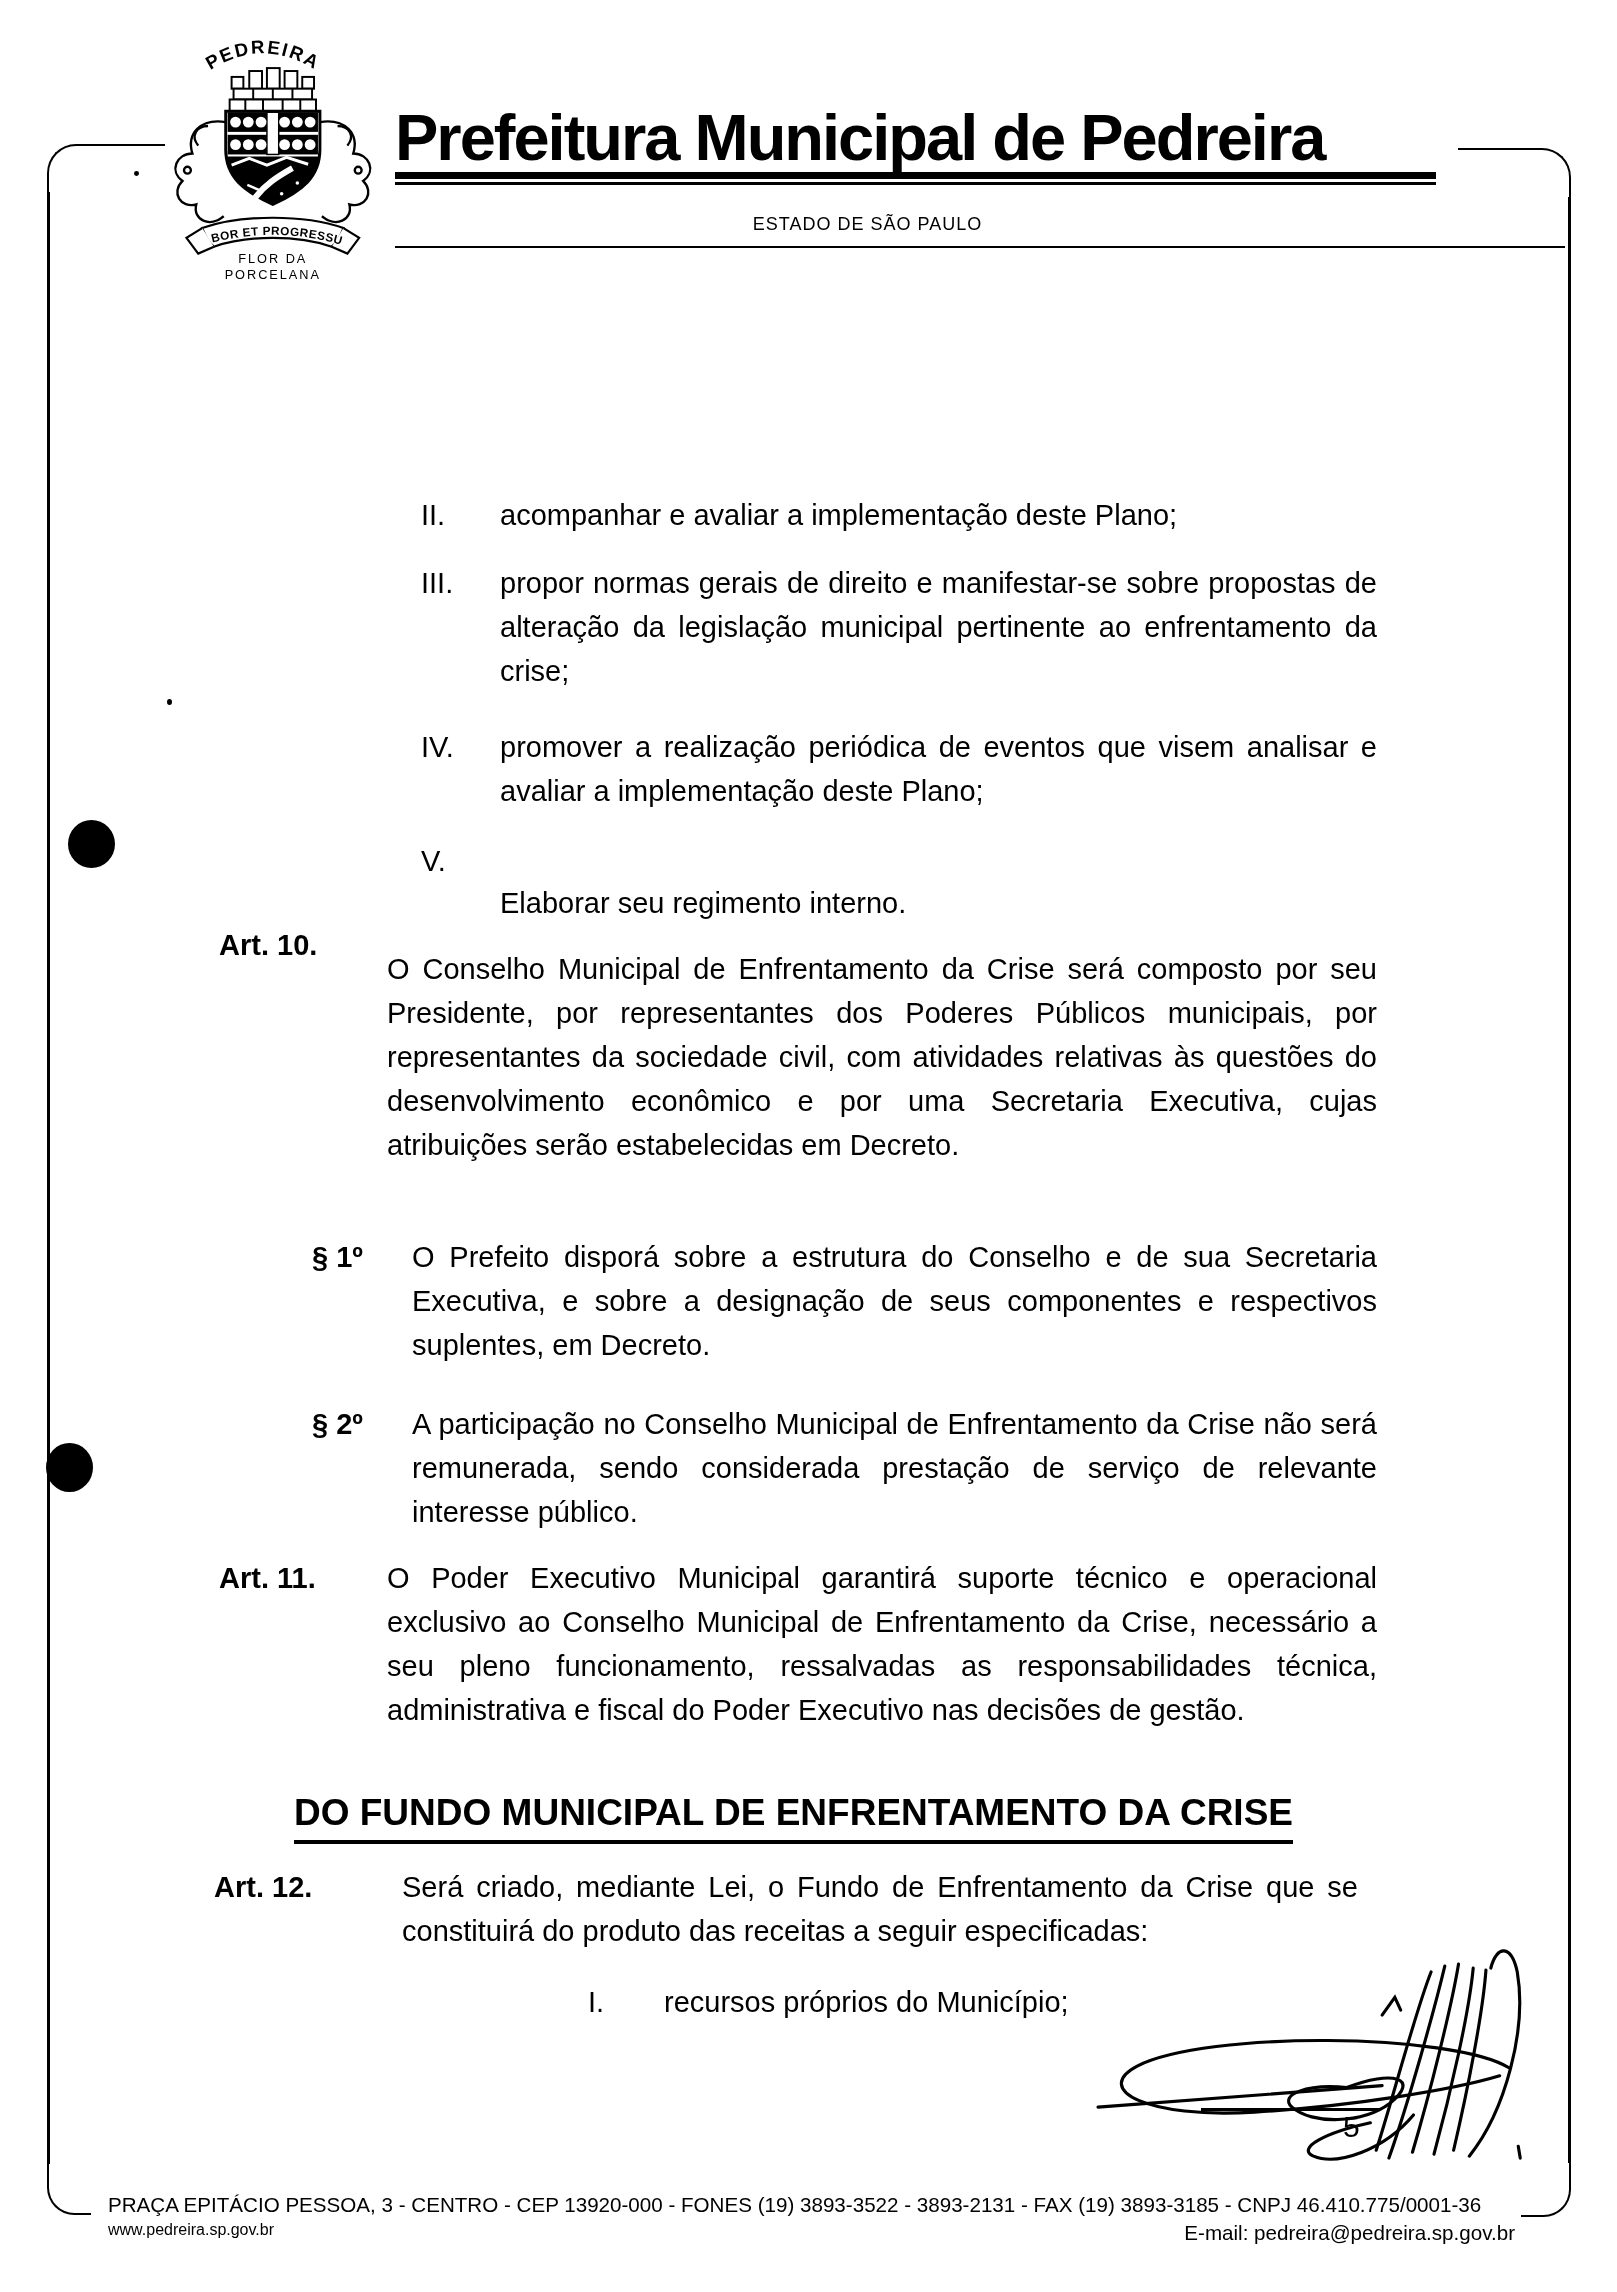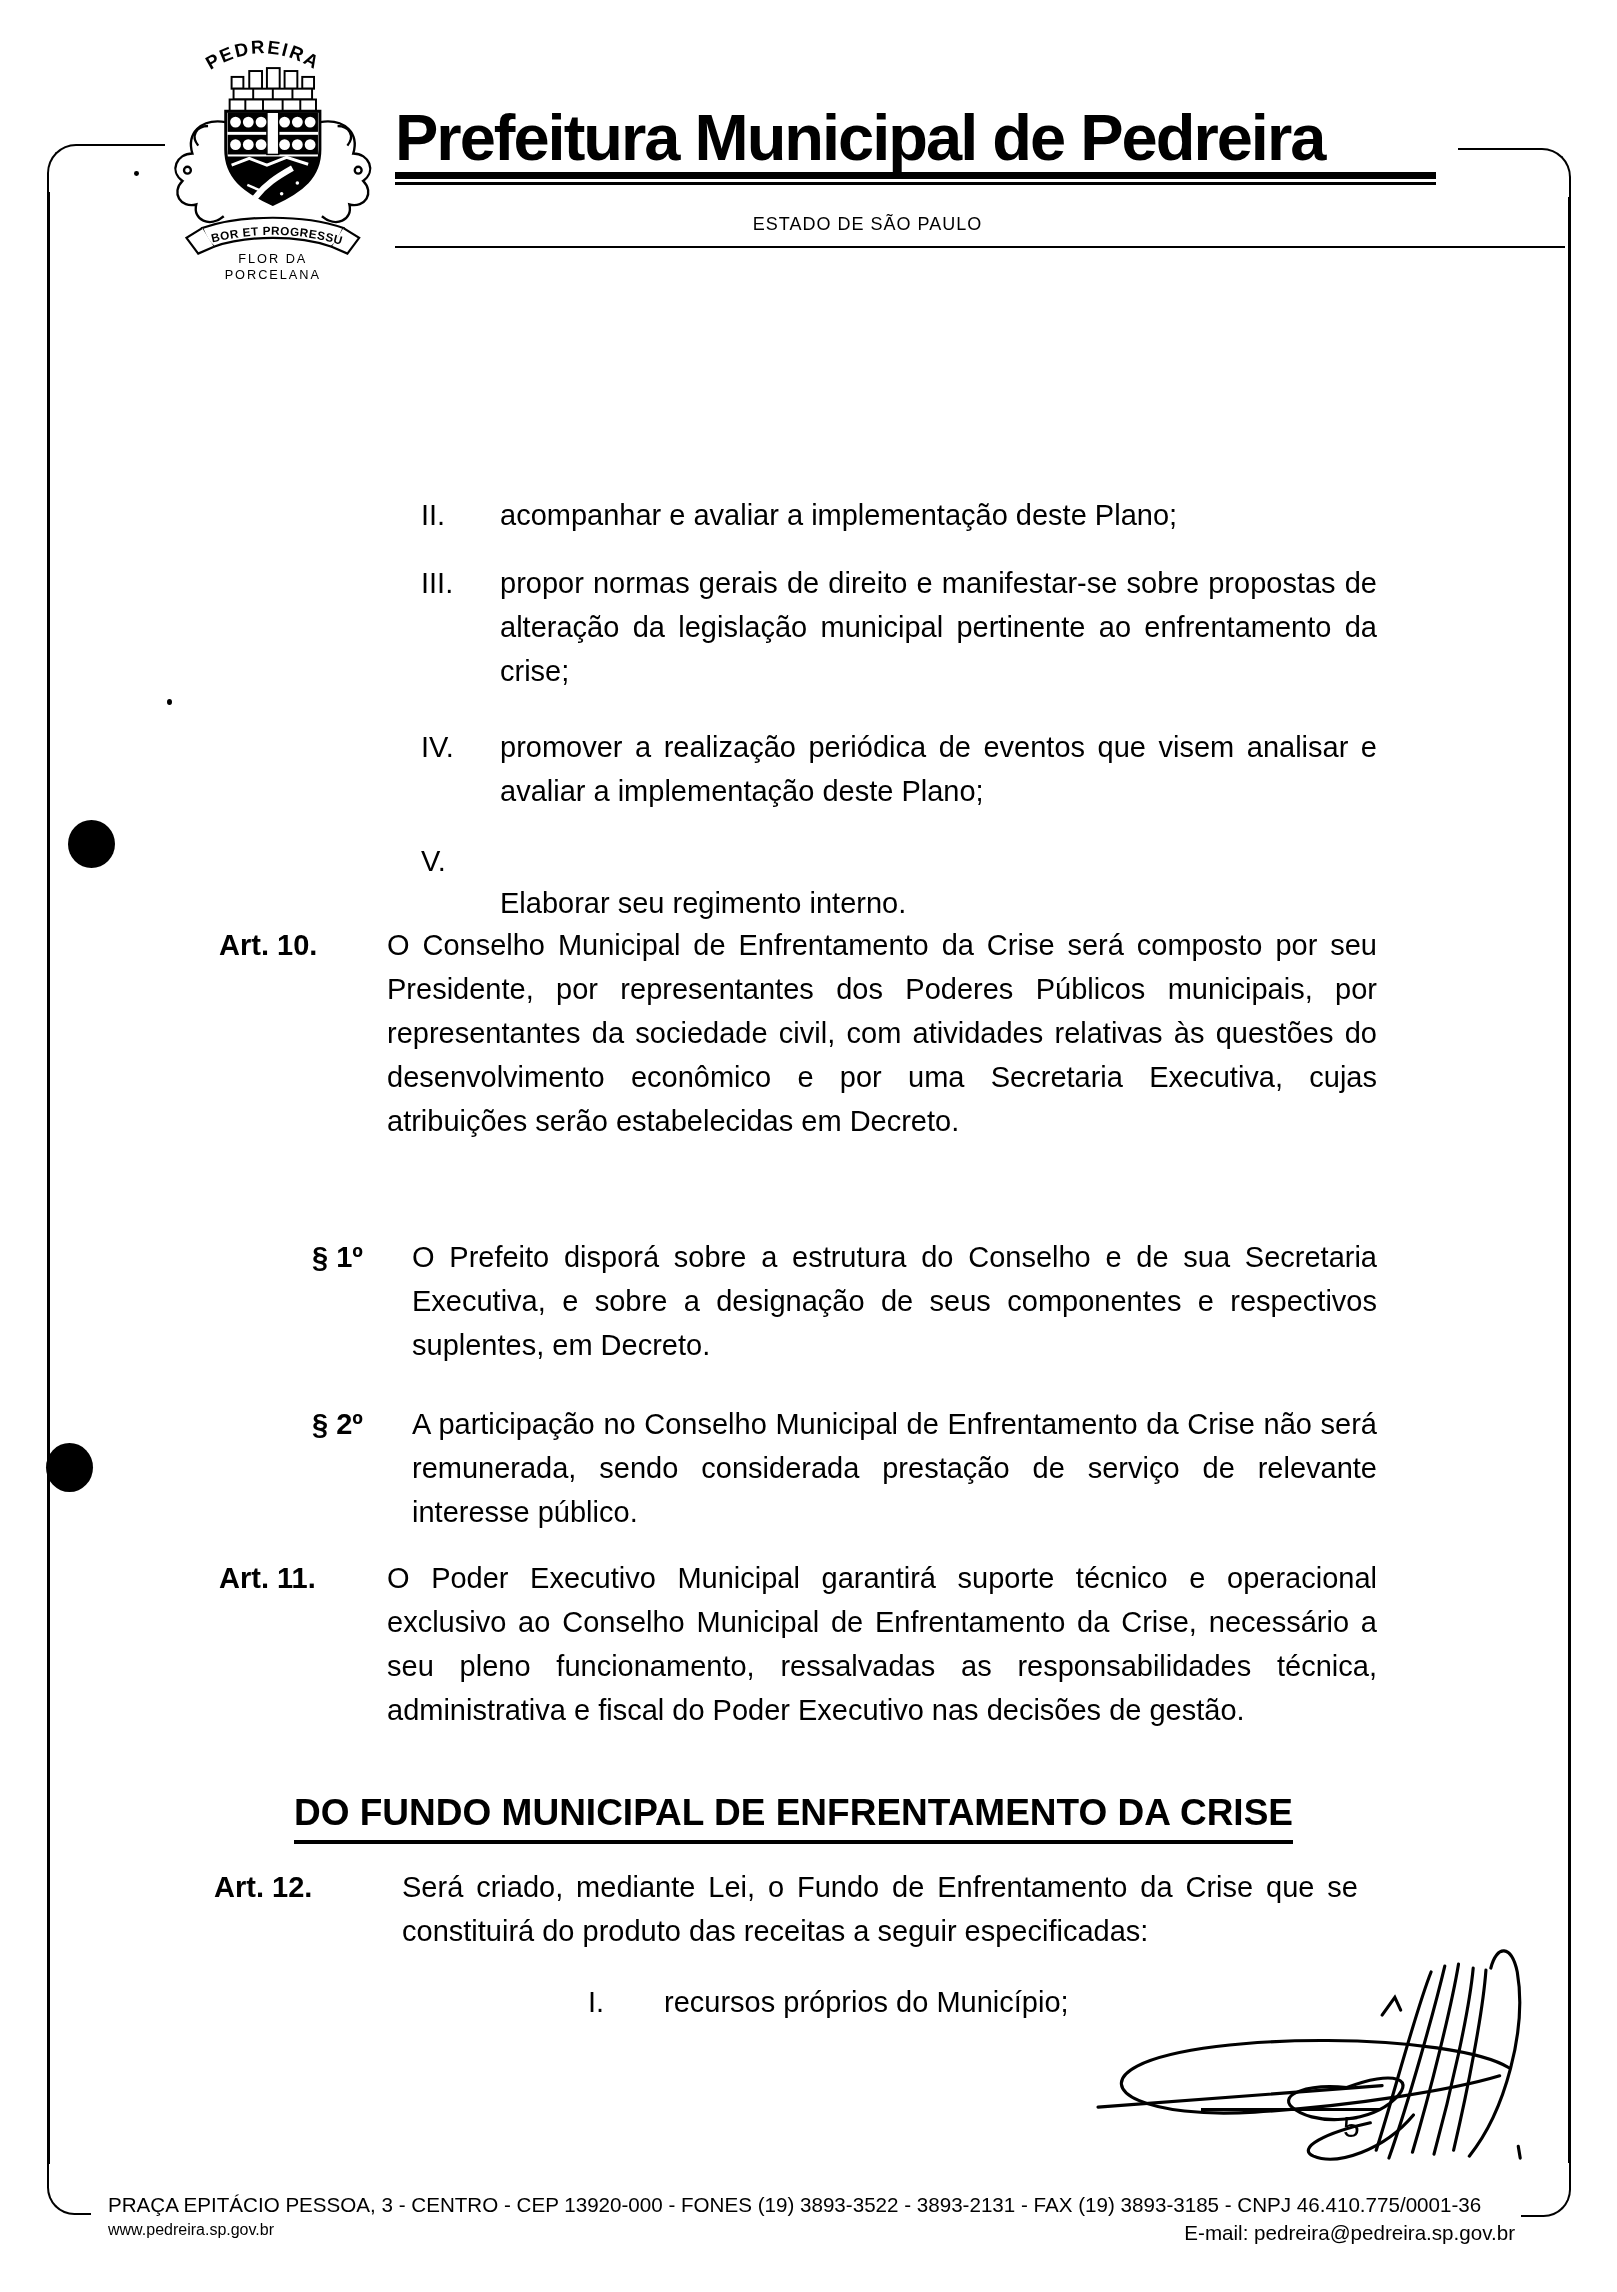--- a/index.html
+++ b/index.html
@@ -142,21 +142,21 @@
   <div class="abs bodytxt rnum" style="left:421px;top:561px;">III.</div>
   <div class="abs bodytxt just" style="left:500px;top:561px;width:877px;">propor normas gerais de direito e manifestar-se sobre propostas de alteração da legislação municipal pertinente ao enfrentamento da crise;</div>
 
   <div class="abs bodytxt rnum" style="left:421px;top:725px;">IV.</div>
   <div class="abs bodytxt just" style="left:500px;top:725px;width:877px;">promover a realização periódica de eventos que visem analisar e avaliar a implementação deste Plano;</div>
 
   <div class="abs bodytxt rnum" style="left:421px;top:839px;">V.</div>
   <div class="abs bodytxt just" style="left:500px;top:857px;width:877px;margin-top:24px;">Elaborar seu regimento interno.</div>
 
   <div class="abs bodytxt artlabel" style="left:219px;top:923px;">Art. 10.</div>
-  <div class="abs bodytxt just" style="left:387px;top:923px;width:990px;">O Conselho Municipal de Enfrentamento da Crise será composto por seu Presidente, por representantes dos Poderes Públicos municipais, por representantes da sociedade civil, com atividades relativas às questões do desenvolvimento econômico e por uma Secretaria Executiva, cujas atribuições serão estabelecidas em Decreto.</div>
+  <div class="abs bodytxt just" style="left:387px;top:947px;width:990px;">O Conselho Municipal de Enfrentamento da Crise será composto por seu Presidente, por representantes dos Poderes Públicos municipais, por representantes da sociedade civil, com atividades relativas às questões do desenvolvimento econômico e por uma Secretaria Executiva, cujas atribuições serão estabelecidas em Decreto.</div>
 
   <div class="abs bodytxt artlabel" style="left:312px;top:1235px;">§ 1º</div>
   <div class="abs bodytxt just" style="left:412px;top:1235px;width:965px;">O Prefeito disporá sobre a estrutura do Conselho e de sua Secretaria Executiva, e sobre a designação de seus componentes e respectivos suplentes, em Decreto.</div>
 
   <div class="abs bodytxt artlabel" style="left:312px;top:1402px;">§ 2º</div>
   <div class="abs bodytxt just" style="left:412px;top:1402px;width:965px;">A participação no Conselho Municipal de Enfrentamento da Crise não será remunerada, sendo considerada prestação de serviço de relevante interesse público.</div>
 
   <div class="abs bodytxt artlabel" style="left:219px;top:1556px;">Art. 11.</div>
   <div class="abs bodytxt just" style="left:387px;top:1556px;width:990px;">O Poder Executivo Municipal garantirá suporte técnico e operacional exclusivo ao Conselho Municipal de Enfrentamento da Crise, necessário a seu pleno funcionamento, ressalvadas as responsabilidades técnica, administrativa e fiscal do Poder Executivo nas decisões de gestão.</div>
 

